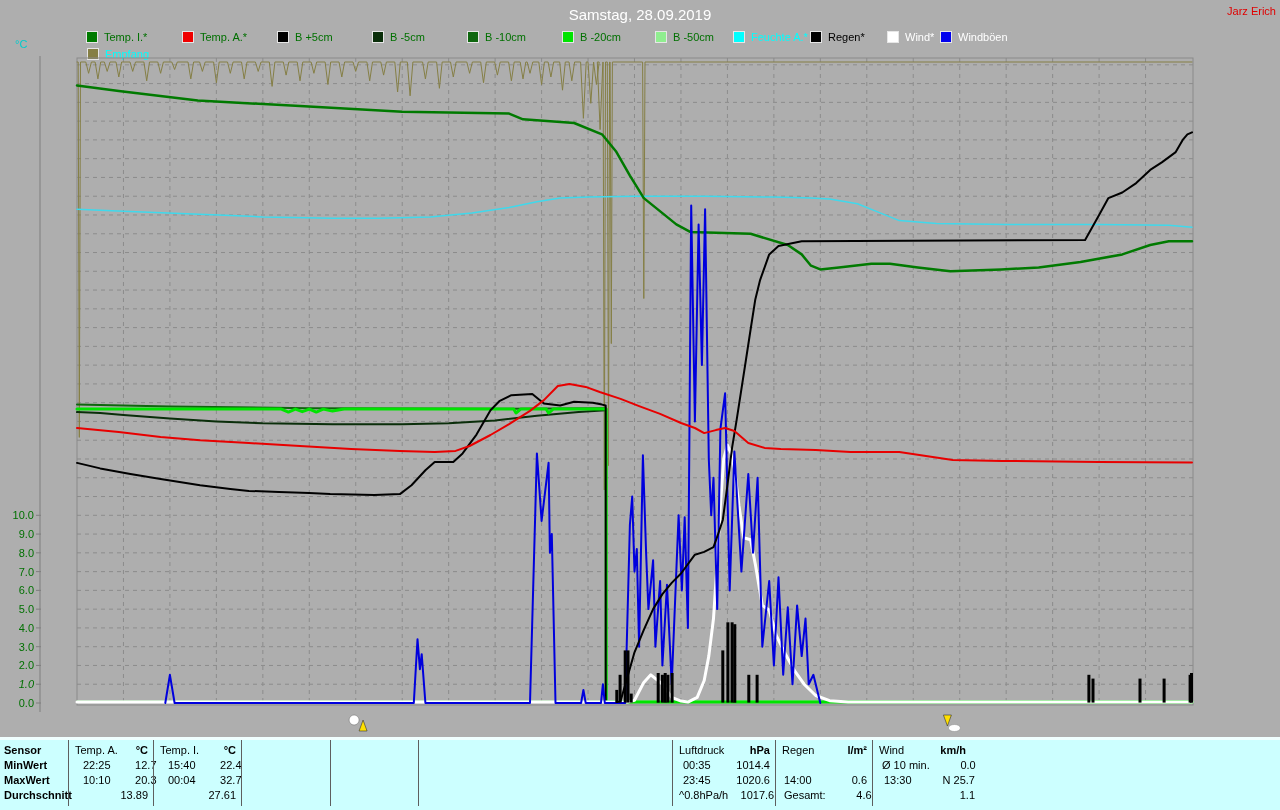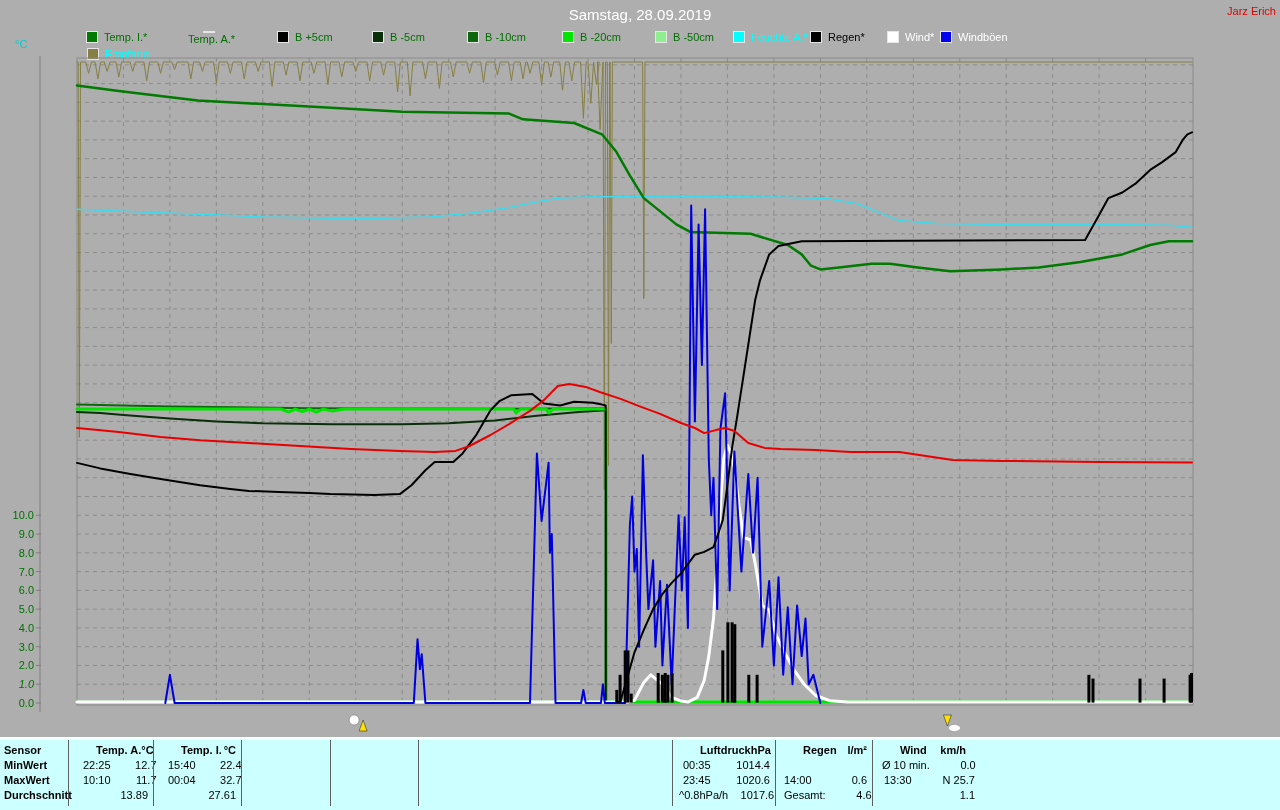--- a/index.html
+++ b/index.html
@@ -13,41 +13,41 @@
   #legend .sw{width:10px;height:10px;border:1px solid #E6E6E6;display:inline-block;}
   #legend .lt{font-size:11px;margin-left:6px;white-space:nowrap;}
   #y-axis .ylab{position:absolute;width:34px;text-align:right;color:#007000;font-size:11px;left:0;}
   #chart-svg{position:absolute;left:0;top:0;}
   
   #stats{position:absolute;left:0;top:740px;width:1280px;height:70px;background:#CCFFFF;color:#000;}
   #stats-sep{position:absolute;left:0;top:737px;width:1280px;height:3px;background:#F0FFFF;}
   .rlab{position:absolute;left:4px;font-size:11px;font-weight:bold;height:15px;line-height:15px;}
   .tcol{position:absolute;top:0;height:66px;border-left:1px solid #5E5E5E;padding-top:3px;box-sizing:border-box;}
   .trow{display:flex;height:15px;line-height:15px;font-size:11px;}
-  .tname{flex:1;padding-left:6px;font-weight:bold;white-space:nowrap;margin-left:21px;}
+  .tname{flex:1;padding-left:6px;font-weight:normal;white-space:nowrap;}
   .tunit{font-weight:bold;padding-right:5px;}
   .ttime{flex:1;padding-left:14px;white-space:nowrap;}
   .tval{min-width:46px;text-align:right;padding-right:5px;white-space:nowrap;}
   .vdiv{position:absolute;top:0;width:1px;height:66px;background:#5E5E5E;}
 </style>
 </head>
 <body>
 
 <div id="stage">
 
   <div class="abs" id="page-title">Samstag, 28.09.2019</div>
   <div class="abs" id="user-name">Jarz Erich</div>
   <div class="abs" id="axis-unit">°C</div>
 
   <div id="legend">
       <div class="leg" style="left: 86px; top: 31px;">
         <span class="sw" style="background: rgb(0, 122, 0);"></span>
         <span class="lt" style="color: rgb(0, 112, 0);">Temp. I.*</span>
       </div>
-      <div class="leg" style="left: 182px; top: 31px; flex-direction: column;">
+      <div class="leg" style="left: 182px; top: 31px;">
         <span class="sw" style="background: rgb(240, 0, 0);"></span>
         <span class="lt" style="color: rgb(0, 112, 0);">Temp. A.*</span>
       </div>
       <div class="leg" style="left: 277px; top: 31px;">
         <span class="sw" style="background: rgb(0, 0, 0);"></span>
         <span class="lt" style="color: rgb(0, 112, 0);">B +5cm</span>
       </div>
       <div class="leg" style="left: 372px; top: 31px;">
         <span class="sw" style="background: rgb(10, 46, 10);"></span>
         <span class="lt" style="color: rgb(0, 112, 0);">B -5cm</span>
@@ -227,21 +227,21 @@
       <div class="trow">
         <span class="tname">Temp. A.</span>
         <span class="tunit">°C</span>
       </div>
       <div class="trow">
           <span class="ttime">22:25</span>
           <span class="tval">12.7</span>
         </div>
       <div class="trow">
           <span class="ttime">10:10</span>
-          <span class="tval">11.7</span>
+          <span class="tval">20.3</span>
         </div>
       <div class="trow">
           <span class="ttime"></span>
           <span class="tval">13.89</span>
         </div>
     </div>
 
     <div class="tcol" style="left:153px;width:88px">
       <div class="trow">
         <span class="tname">Temp. I.</span>

